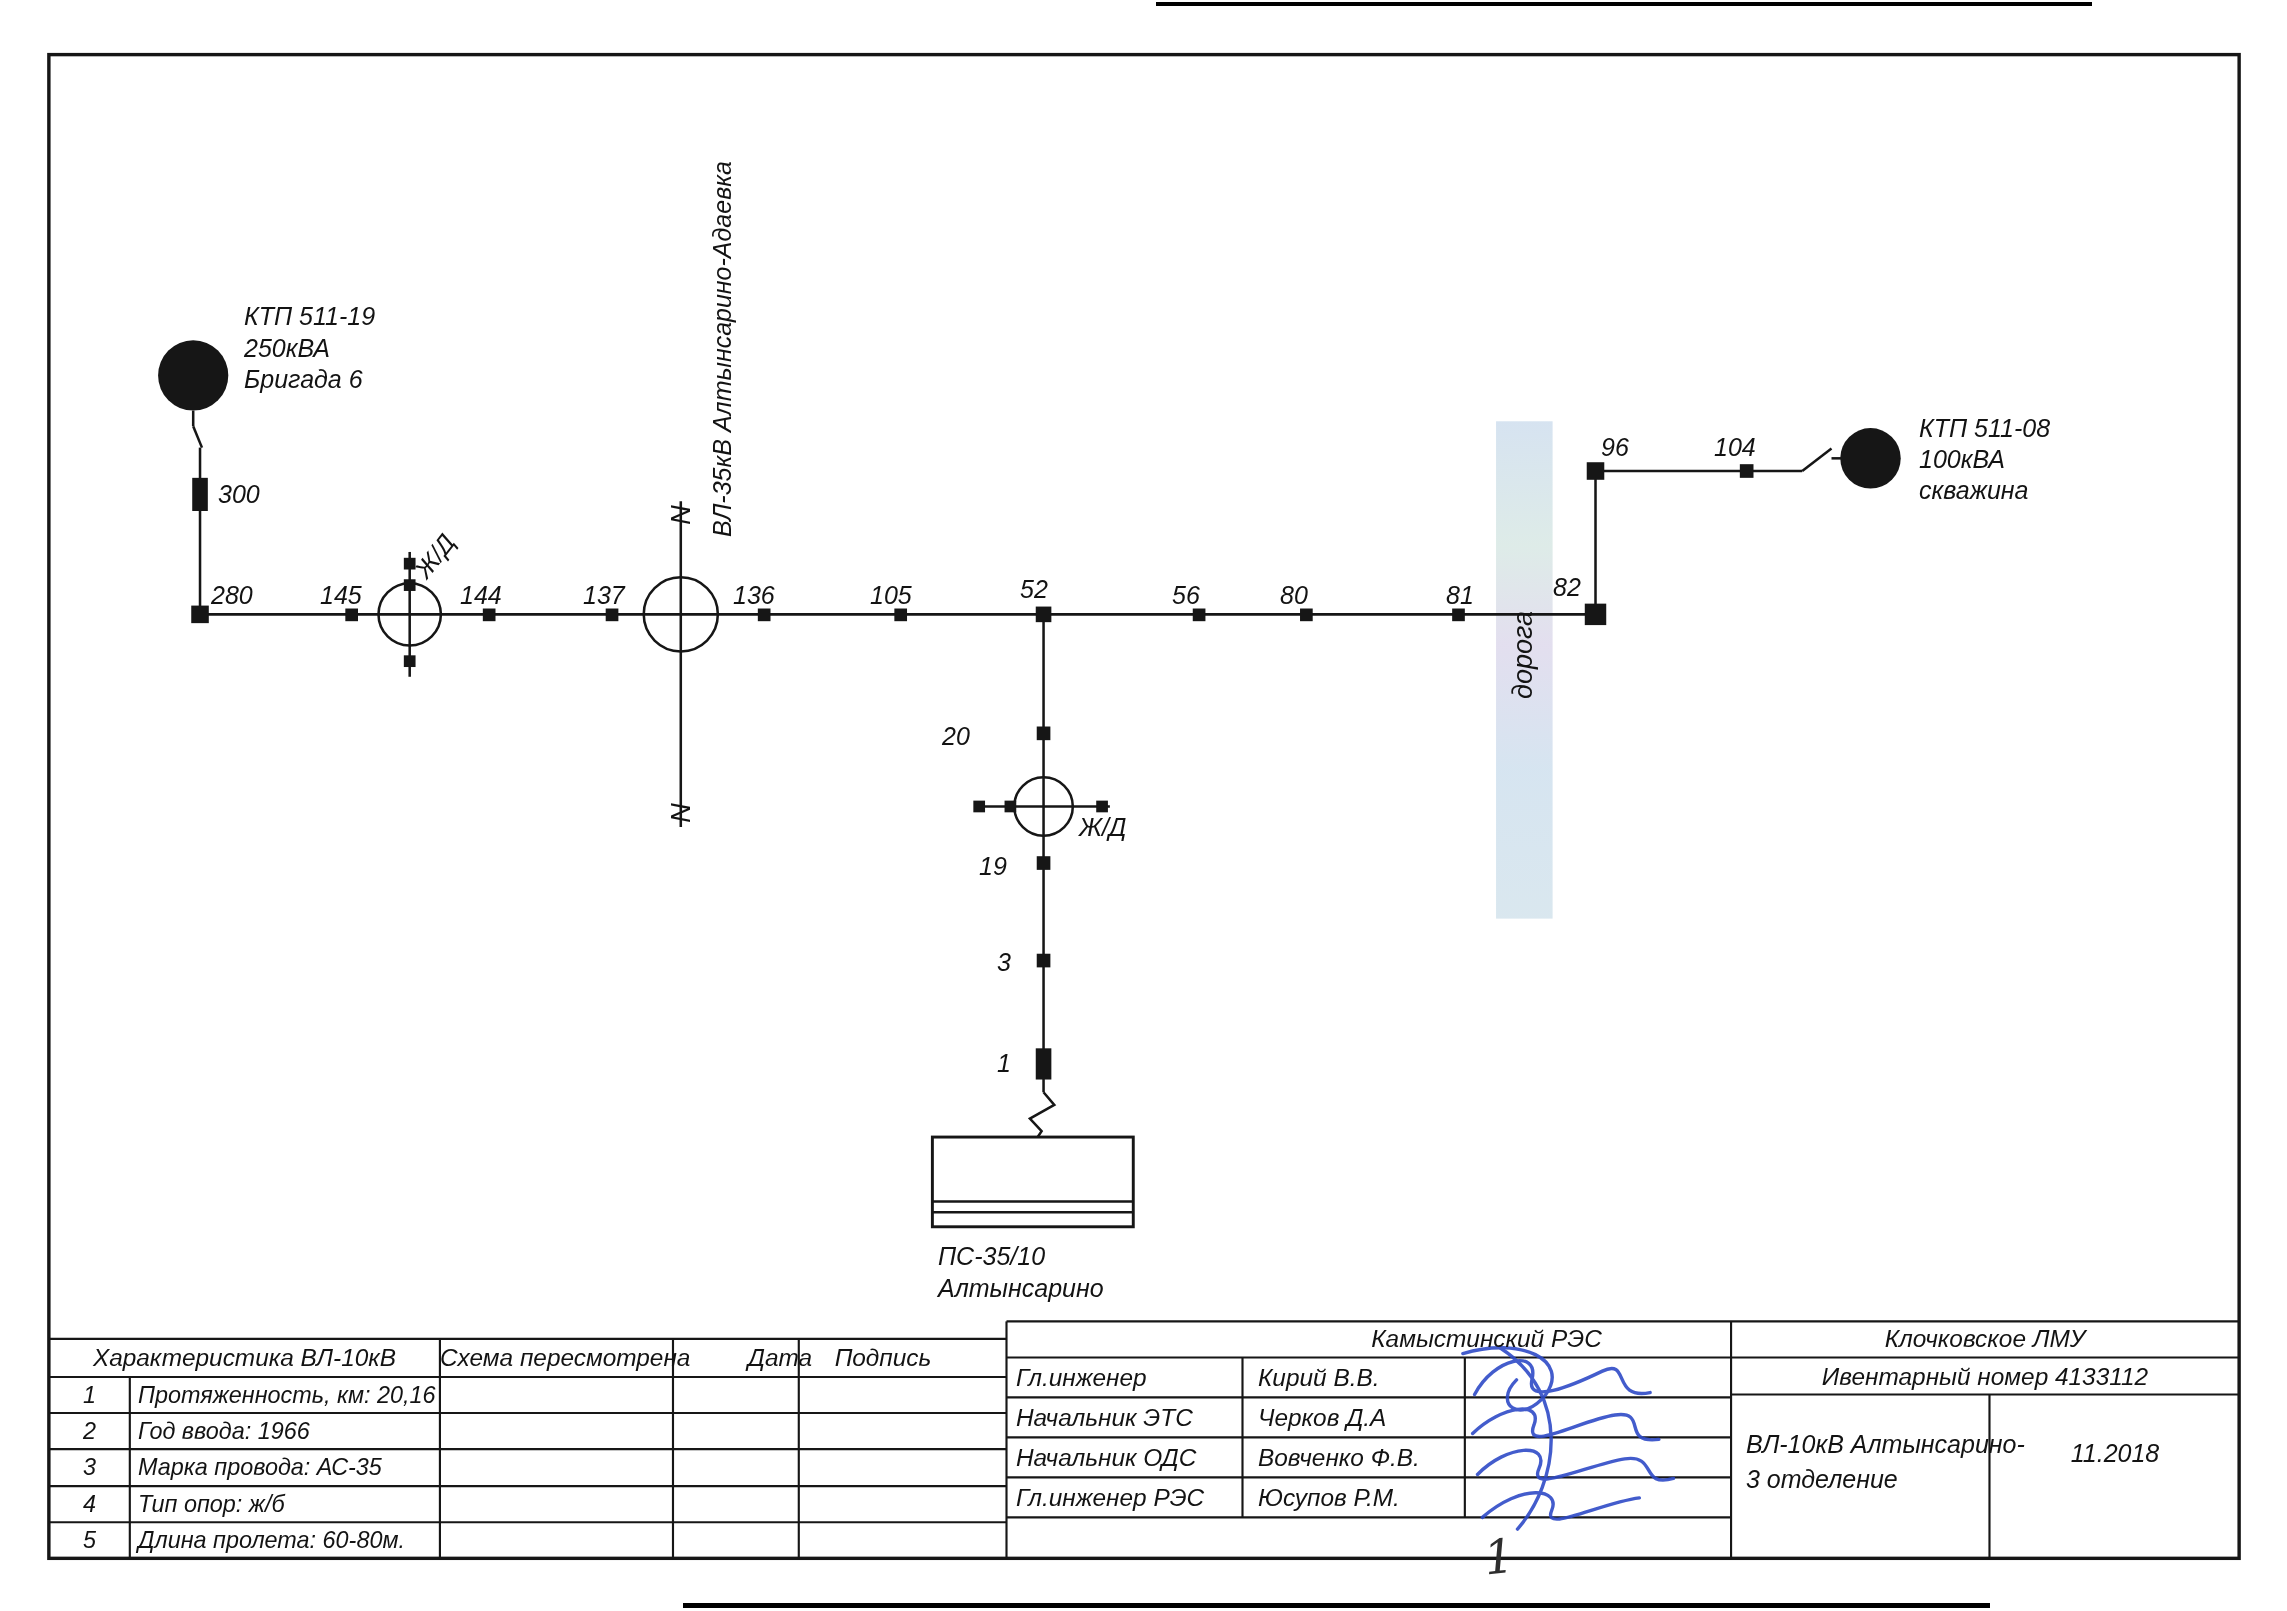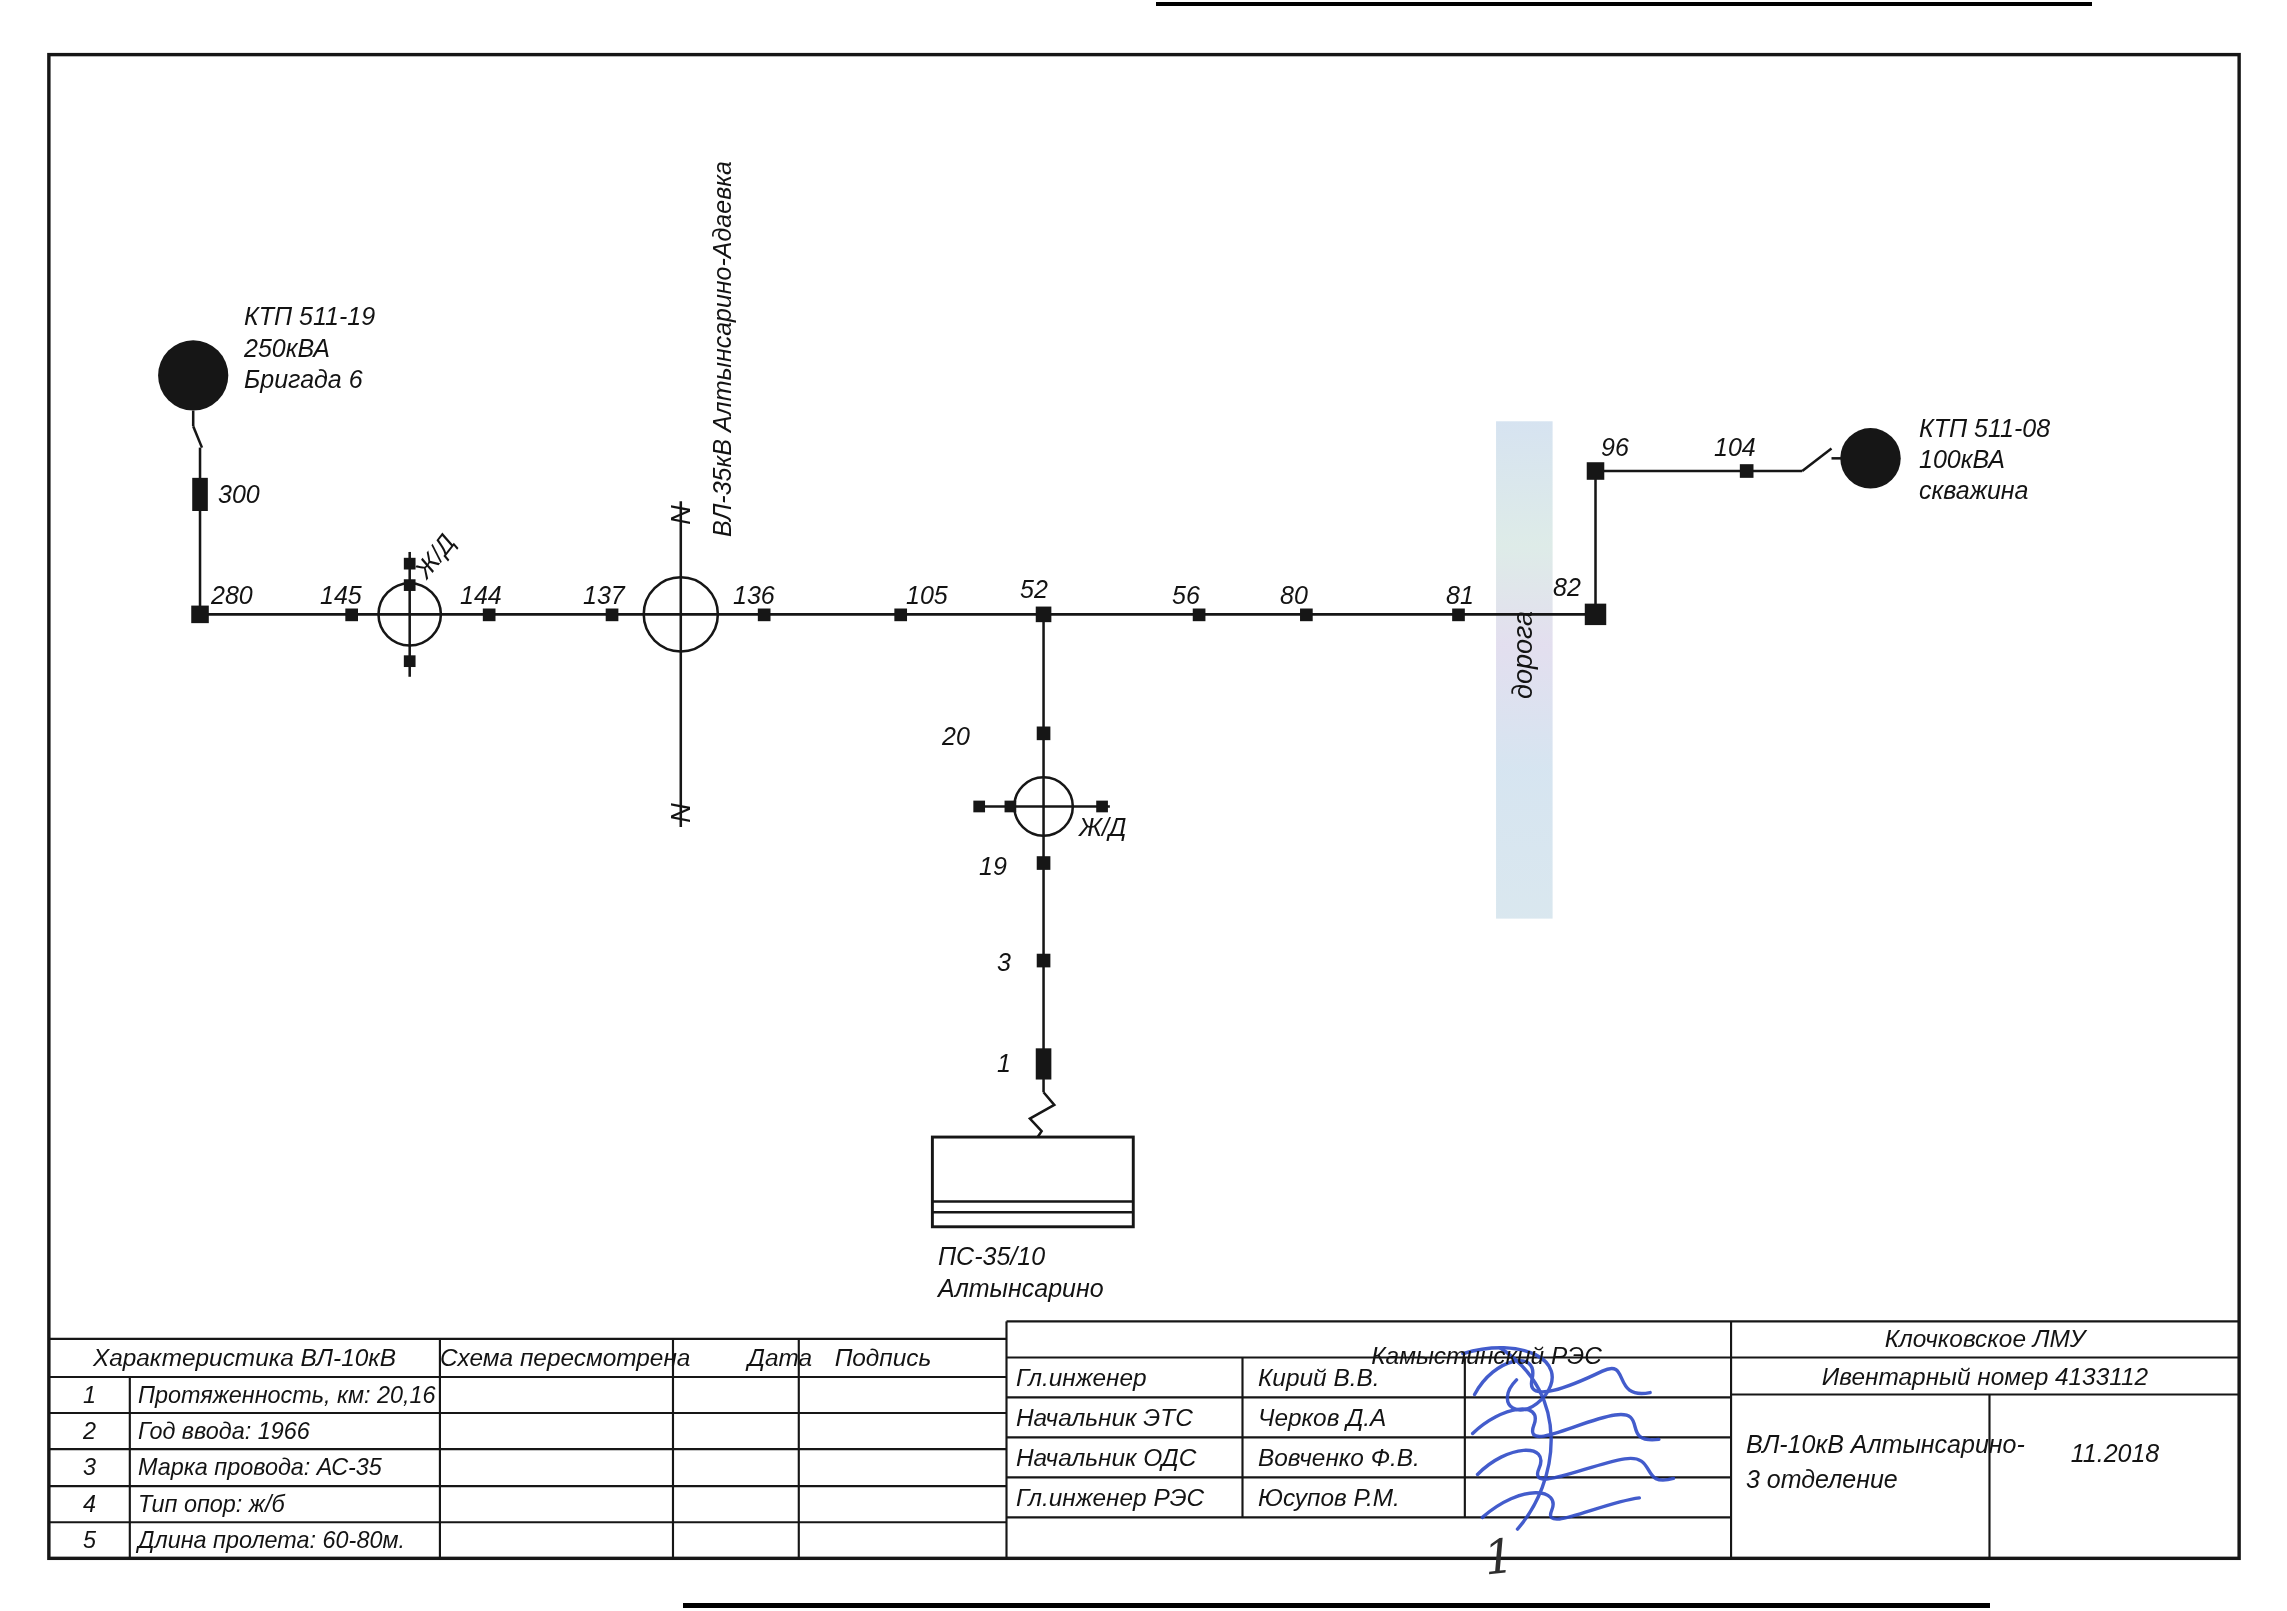--- a/index.html
+++ b/index.html
@@ -128,21 +128,21 @@
   <div class="t" style="left:244px;top:334px;">250кВА</div>
   <div class="t" style="left:244px;top:365px;">Бригада 6</div>
 
   <div class="t" style="left:218px;top:480px;">300</div>
 
   <div class="t" style="left:211px;top:581px;">280</div>
   <div class="t" style="left:320px;top:581px;">145</div>
   <div class="t" style="left:460px;top:581px;">144</div>
   <div class="t" style="left:583px;top:581px;">137</div>
   <div class="t" style="left:733px;top:581px;">136</div>
-  <div class="t" style="left:906px;top:581px;">105</div>
+  <div class="t" style="left:870px;top:581px;">105</div>
   <div class="t" style="left:1020px;top:575px;">52</div>
   <div class="t" style="left:1172px;top:581px;">56</div>
   <div class="t" style="left:1280px;top:581px;">80</div>
   <div class="t" style="left:1430px;top:581px;margin-left:16px;">81</div>
   <div class="t" style="left:1553px;top:573px;">82</div>
 
   <div class="t" style="left:1601px;top:433px;">96</div>
   <div class="t" style="left:1714px;top:433px;">104</div>
 
   <div class="t" style="left:1919px;top:414px;">КТП 511-08</div>
@@ -175,21 +175,21 @@
   <div class="t s24" style="left:138px;top:1377px;line-height:36px;">Протяженность, км: 20,16</div>
   <div class="t s24 ctr" style="left:49px;top:1413px;width:81px;line-height:36px;">2</div>
   <div class="t s24" style="left:138px;top:1413px;line-height:36px;">Год ввода: 1966</div>
   <div class="t s24 ctr" style="left:49px;top:1449px;width:81px;line-height:36px;">3</div>
   <div class="t s24" style="left:138px;top:1449px;line-height:36px;">Марка провода: АС-35</div>
   <div class="t s24 ctr" style="left:49px;top:1486px;width:81px;line-height:36px;">4</div>
   <div class="t s24" style="left:138px;top:1486px;line-height:36px;">Тип опор: ж/б</div>
   <div class="t s24 ctr" style="left:49px;top:1522px;width:81px;line-height:36px;">5</div>
   <div class="t s24" style="left:138px;top:1522px;line-height:36px;">Длина пролета: 60-80м.</div>
 
-  <div class="t s25 ctr" style="left:1242px;top:1321px;width:489px;line-height:36px;margin-top:17px;">Камыстинский РЭС</div>
+  <div class="t s25 ctr" style="left:1242px;top:1321px;width:489px;line-height:36px;">Камыстинский РЭС</div>
 
   <div class="t s25" style="left:1016px;top:1358px;line-height:40px;">Гл.инженер</div>
   <div class="t s25" style="left:1258px;top:1358px;line-height:40px;">Кирий В.В.</div>
   <div class="t s25" style="left:1016px;top:1398px;line-height:40px;">Начальник ЭТС</div>
   <div class="t s25" style="left:1258px;top:1398px;line-height:40px;">Черков Д.А</div>
   <div class="t s25" style="left:1016px;top:1438px;line-height:40px;">Начальник ОДС</div>
   <div class="t s25" style="left:1258px;top:1438px;line-height:40px;">Вовченко Ф.В.</div>
   <div class="t s25" style="left:1016px;top:1478px;line-height:40px;">Гл.инженер РЭС</div>
   <div class="t s25" style="left:1258px;top:1478px;line-height:40px;">Юсупов Р.М.</div>
 

